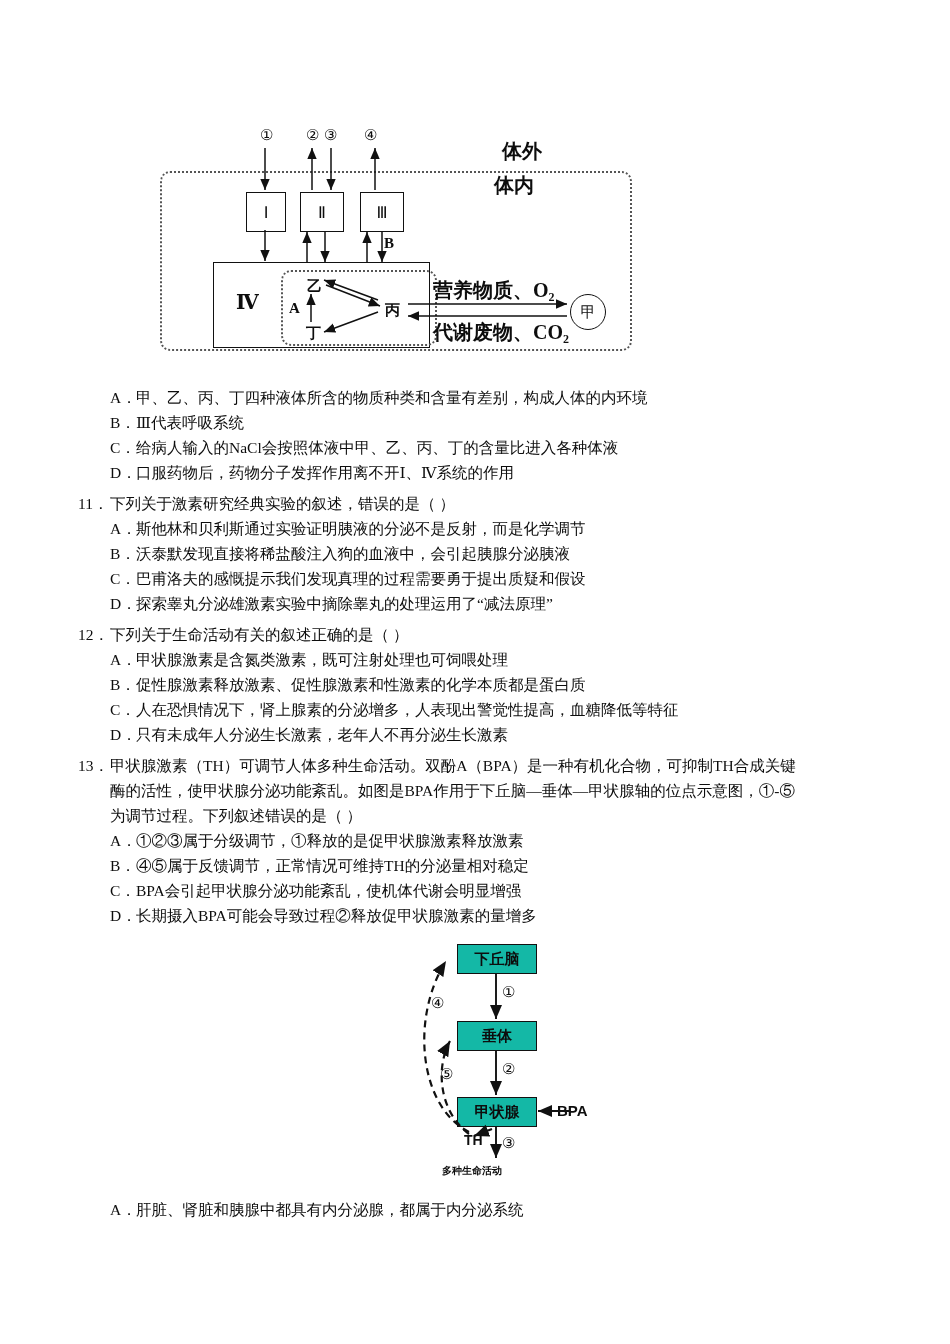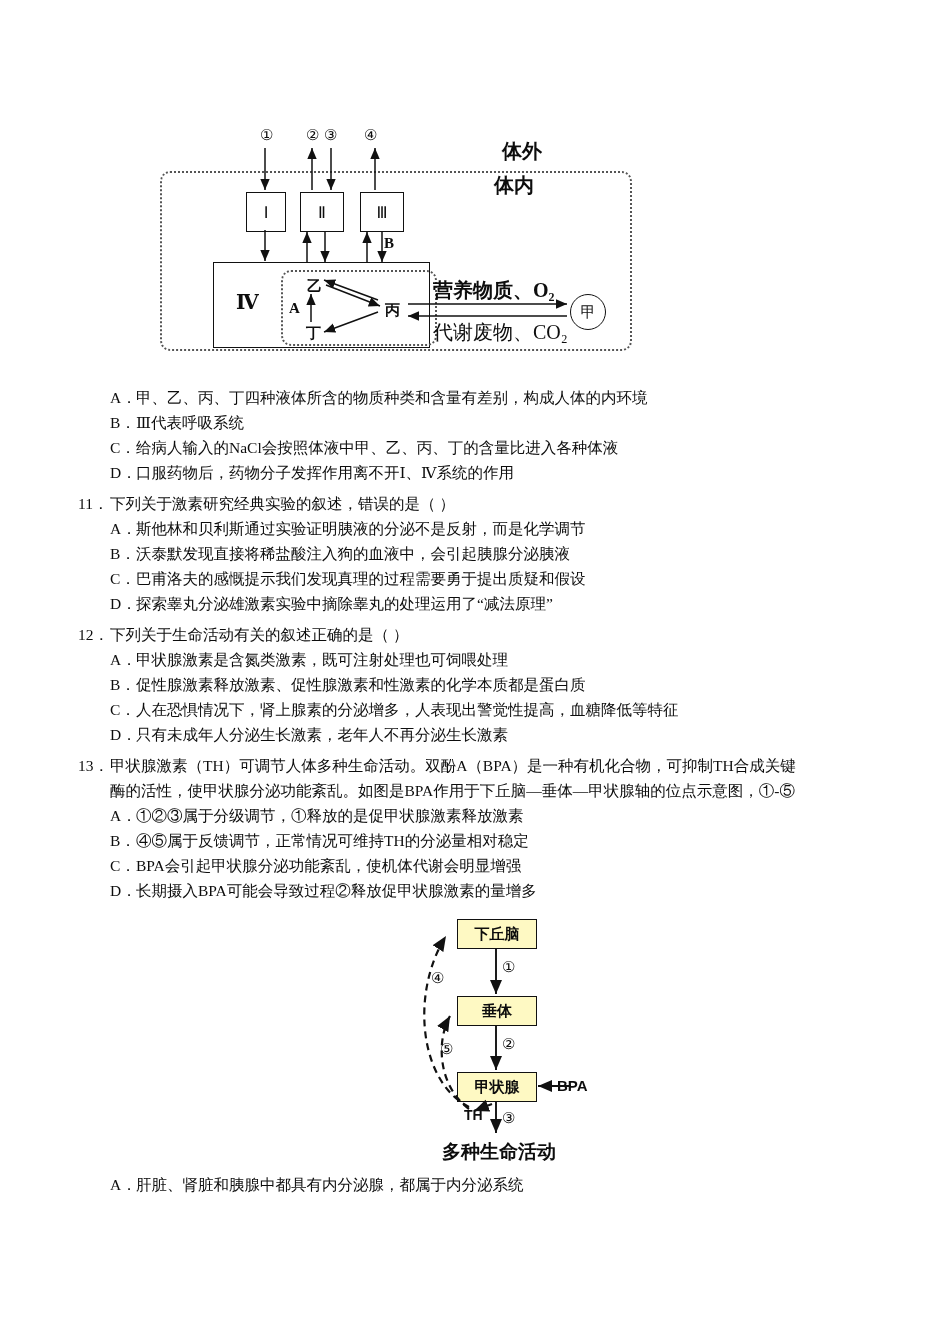--- a/index.html
+++ b/index.html
@@ -132,42 +132,42 @@
 
   
   #fig2 {
     width: 800px;
     height: 255px;
     margin: 8px 0 4px 0;
   }
   #fig2 .node {
     position: absolute;
     border: 1.8px solid #111;
-    background: #fef9c3;
+    background: #14b8a6;
     display: flex;
     align-items: center;
     justify-content: center;
     font-size: 15px;
     font-weight: bold;
     font-family: "Liberation Sans", sans-serif;
   }
   #fig2 .lbl {
     position: absolute;
     font-size: 14px;
     line-height: 15px;
     white-space: nowrap;
     font-family: "Liberation Serif", serif;
   }
   #fig2 .lbl.bold {
     font-weight: bold;
     font-family: "Liberation Sans", sans-serif;
   }
   #fig2 .caption {
     position: absolute;
-    font-size: 19px;
+    font-size: 10px;
     font-weight: bold;
     white-space: nowrap;
     font-family: "Liberation Sans", sans-serif;
   }
   #fig2 svg { position: absolute; left: 0; top: 0; overflow: visible; }
 </style>
 </head>
 <body>
 
 <div class="page">
@@ -199,21 +199,21 @@
     <div class="lbl" style="left:228px; top:203px; font-weight:bold;">丁</div>
     <div class="lbl" style="left:307px; top:180px; font-weight:bold;">丙</div>
     <div class="lbl" style="left:211px; top:178px; font-weight:bold;">A</div>
     <div class="lbl" style="left:306px; top:113px; font-weight:bold;">B</div>
 
     <div class="circle-jia" style="left:492px; top:172px;">甲</div>
 
     <div class="lbl big" style="left:355px; top:160px; font-weight:bold;">
       <span>营养物质、O₂</span>
     </div>
-    <div class="lbl big" style="left:355px; top:202px; font-weight:normal;text-align:right;">
+    <div class="lbl big" style="left:355px; top:202px; font-weight:bold;text-align:right;">
       <span>代谢废物、CO₂</span>
     </div>
 
     <svg width="800" height="255">
       <defs>
         <marker id="f1arrow" markerWidth="9" markerHeight="9" refX="7.5" refY="3.2" orient="auto">
           <path d="M0,0 L7.5,3.2 L0,6.4 z" fill="#111"></path>
         </marker>
       </defs>
       <g stroke="#111" stroke-width="1.5" fill="none" marker-end="url(#f1arrow)">
@@ -315,20 +315,21 @@
       <span class="opt-text">只有未成年人分泌生长激素，老年人不再分泌生长激素</span>
     </div>
   </div>
 
   <div class="q-block">
     <div class="q-row">
       <span class="q-num">13．</span>
       <span class="q-stem-wrap">
         <span class="q-stem-line">甲状腺激素（TH）可调节人体多种生命活动。双酚A（BPA）是一种有机化合物，可抑制TH合成关键</span>
         <span class="q-stem-line">酶的活性，使甲状腺分泌功能紊乱。如图是BPA作用于下丘脑—垂体—甲状腺轴的位点示意图，①-⑤</span>
+        <span class="q-stem-line">为调节过程。下列叙述错误的是（      ）</span>
       </span>
     </div>
     <div class="opt-row">
       <span class="opt-label">A．</span>
       <span class="opt-text">①②③属于分级调节，①释放的是促甲状腺激素释放激素</span>
     </div>
     <div class="opt-row">
       <span class="opt-label">B．</span>
       <span class="opt-text">④⑤属于反馈调节，正常情况可维持TH的分泌量相对稳定</span>
     </div>

